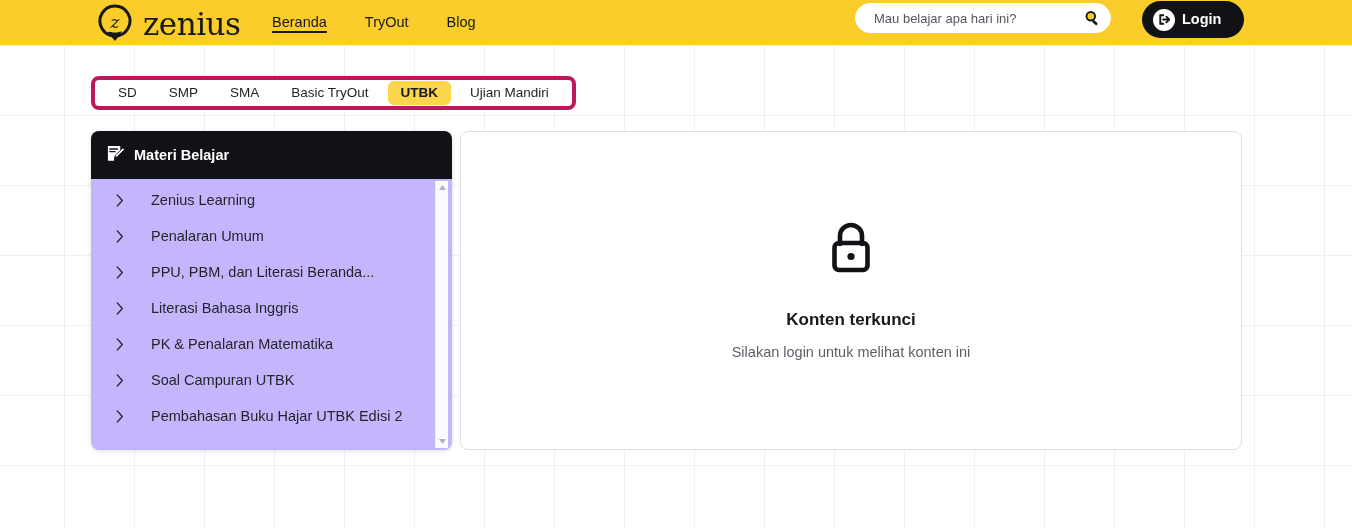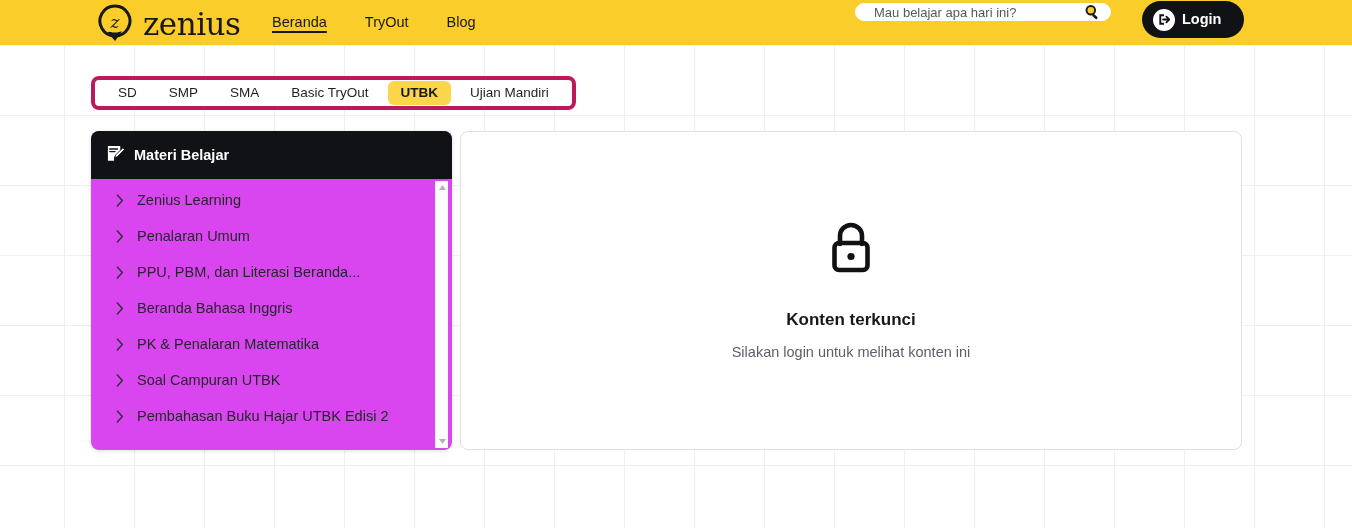--- a/index.html
+++ b/index.html
@@ -87,21 +87,21 @@
     text-decoration: underline;
     text-underline-offset: 4px;
     text-decoration-thickness: 1.5px;
   }
 
   .search-wrap {
     position: absolute;
     left: 855px;
     top: 3px;
     width: 256px;
-    height: 18px;
+    height: 30px;
     background: #ffffff;
     border-radius: 16px;
     display: flex;
     align-items: center;
     padding: 0 8px 0 18px;
     border: 1px solid #ffffff;
   }
   .search-input {
     flex: 1;
     border: none;
@@ -189,21 +189,21 @@
     color: #17181a;
   }
 
   
   .sidebar {
     position: absolute;
     left: 91px;
     top: 131px;
     width: 361px;
     height: 319px;
-    background: #d946ef;
+    background: #c4b5fd;
     border-radius: 8px;
     box-shadow: 0 1px 4px rgba(0,0,0,0.13);
     overflow: hidden;
     z-index: 10;
   }
   .sidebar-header {
     height: 48px;
     background: #111215;
     display: flex;
     align-items: center;
@@ -231,20 +231,21 @@
     gap: 13px;
     height: 36px;
     cursor: pointer;
   }
   .side-item-label {
     font-size: 14.5px;
     color: #25262b;
     white-space: nowrap;
     overflow: hidden;
     text-overflow: ellipsis;
+    margin-left: 14px;
   }
   .chev {
     flex: none;
     width: 9px;
     height: 14px;
     display: flex;
     align-items: center;
     justify-content: center;
   }
 
@@ -410,21 +411,21 @@
         </span>
         <span class="side-item-label">PPU, PBM, dan Literasi Beranda...</span>
       </div>
 
       <div class="side-item">
         <span class="chev">
           <svg width="8" height="13" viewBox="0 0 8 13">
               <path d="M1.3 1 L6.3 6.5 L1.3 12" fill="none" stroke="#2c2d33" stroke-width="1.4" stroke-linecap="round" stroke-linejoin="round"></path>
             </svg>
         </span>
-        <span class="side-item-label">Beranda Bahasa Inggris</span>
+        <span class="side-item-label">Literasi Bahasa Inggris</span>
       </div>
 
       <div class="side-item">
         <span class="chev">
           <svg width="8" height="13" viewBox="0 0 8 13">
               <path d="M1.3 1 L6.3 6.5 L1.3 12" fill="none" stroke="#2c2d33" stroke-width="1.4" stroke-linecap="round" stroke-linejoin="round"></path>
             </svg>
         </span>
         <span class="side-item-label">PK &amp; Penalaran Matematika</span>
       </div>

